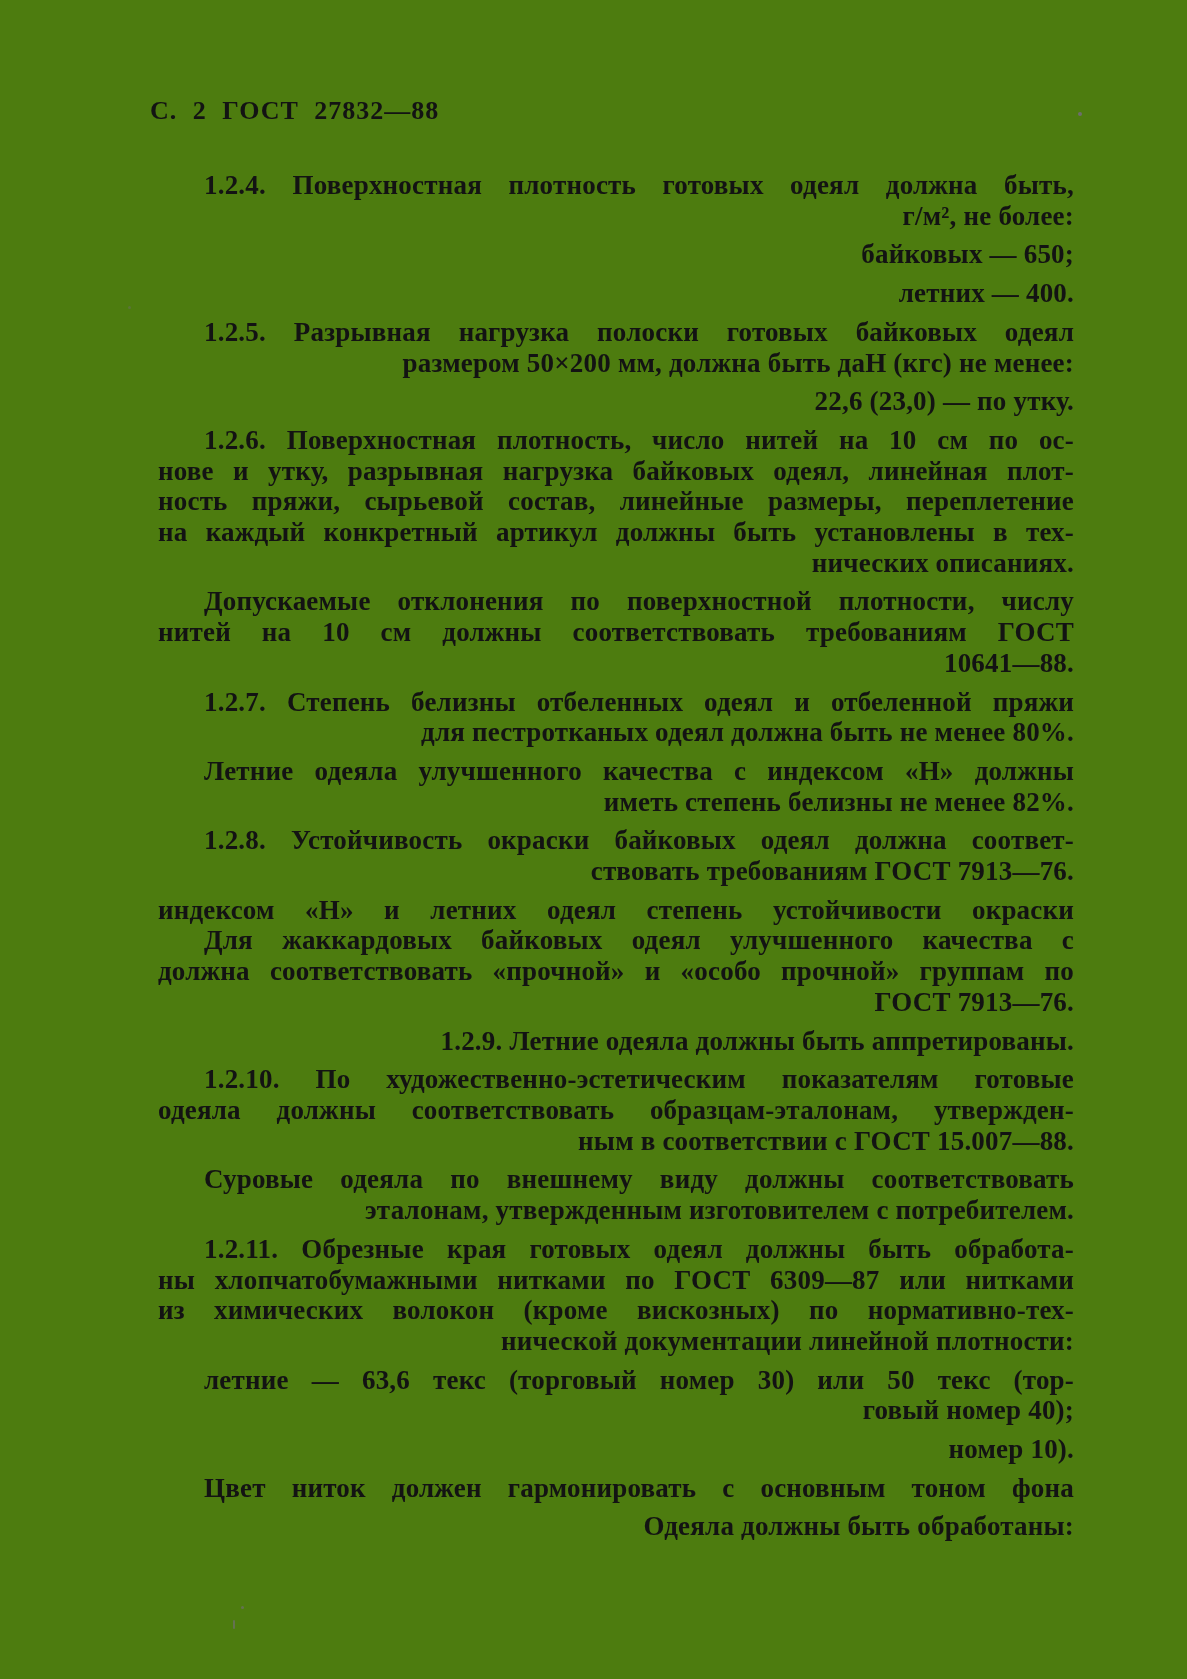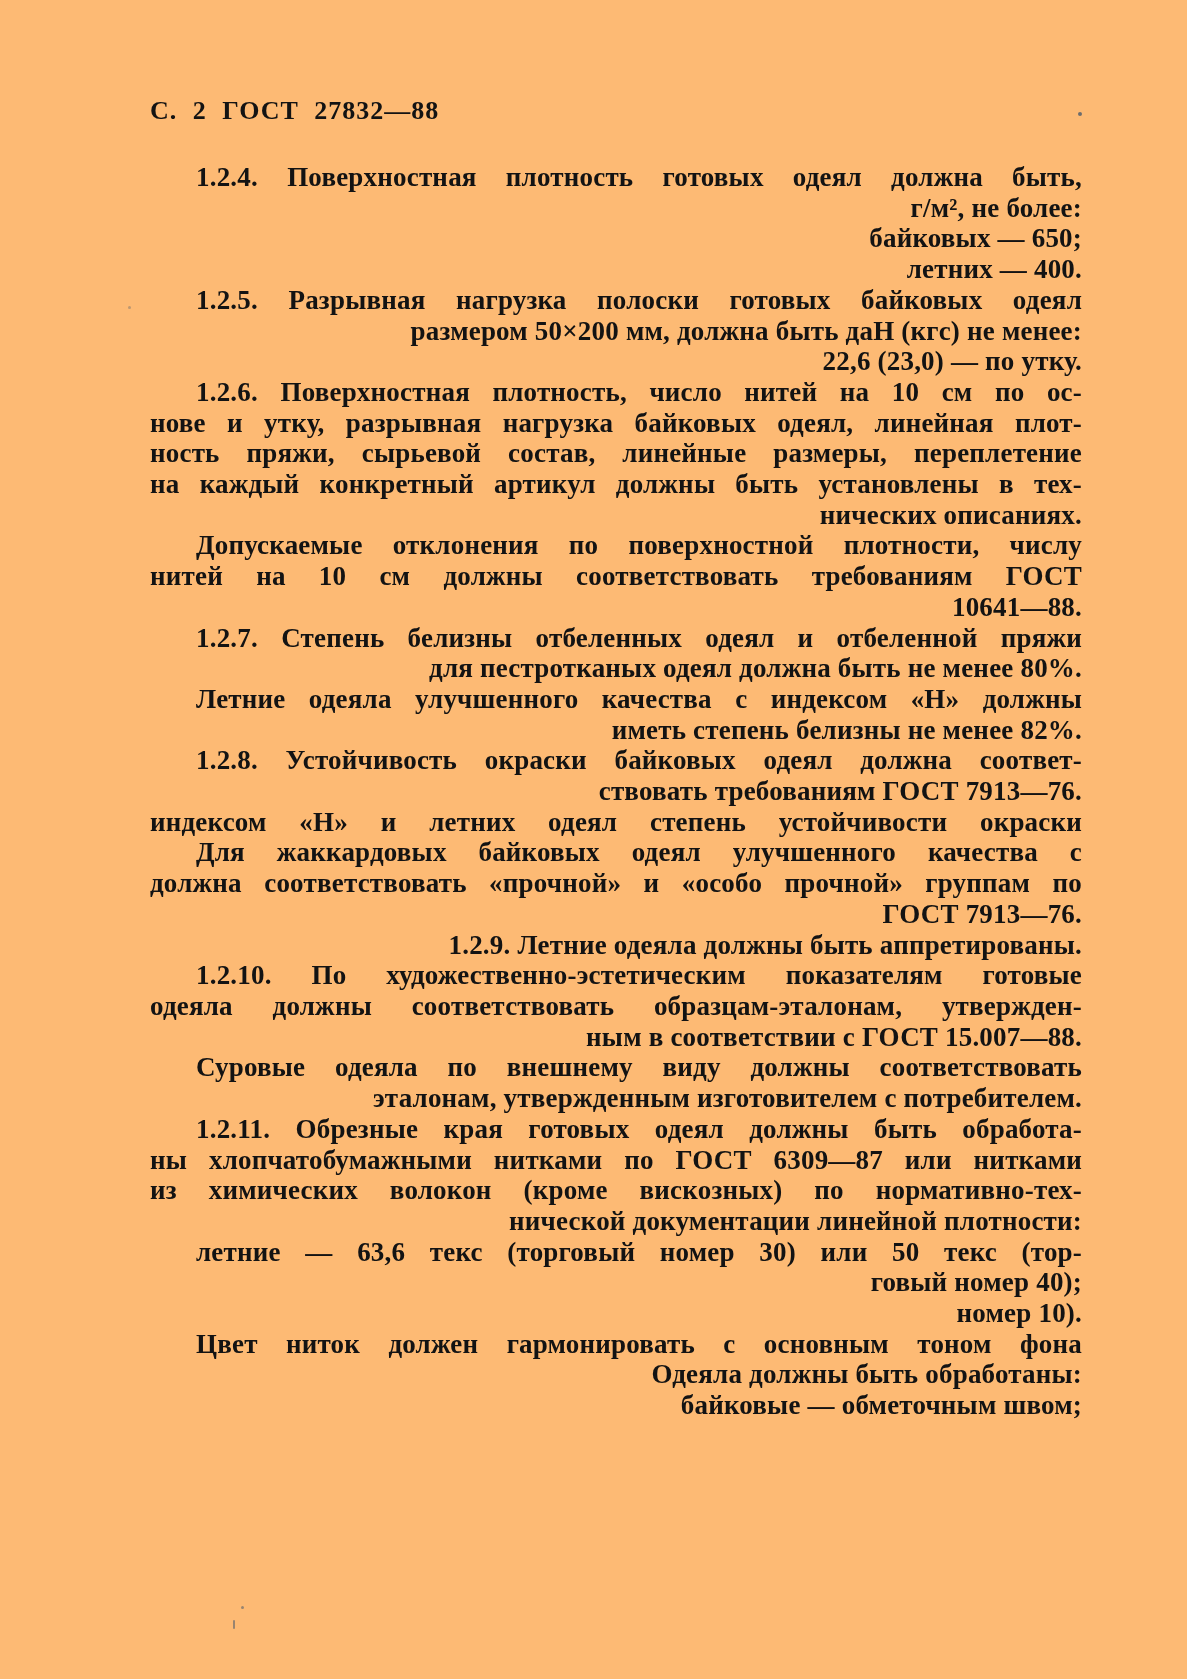--- a/index.html
+++ b/index.html
@@ -7,21 +7,21 @@
     width: 1187px;
     height: 1679px;
     position: relative;
     background: #ffffff;
     font-family: "Liberation Serif", "DejaVu Serif", serif;
     color: #131313;
   }
   .page {
     position: absolute;
     inset: 0;
-    background: #fdba74;
+    background: #4d7c0f;
     overflow: hidden;
   }
   .doc-header {
     position: absolute;
     left: 150px;
     top: 96px;
     font-size: 26px;
     font-weight: 700;
     letter-spacing: 1px;
     word-spacing: 8px;
@@ -30,21 +30,21 @@
   .doc-body {
     position: absolute;
     left: 150px;
     top: 162px;
     width: 932px;
     font-size: 27px;
     font-weight: 700;
     line-height: 30.7px;
     letter-spacing: 0.2px;
   }
-  .para { margin: 0; }
+  .para { margin: 8px; }
   .line { text-align: right; }
   .line.just {
     text-align: justify;
     text-align-last: justify;
   }
   .line.first { text-indent: 46px; }
   .speck {
     position: absolute;
     background: #6d6d6d;
     border-radius: 50%;
@@ -129,22 +129,19 @@
       </div>
       <div class="para">
         <div class="line">номер 10).</div>
       </div>
       <div class="para">
         <div class="line first just">Цвет ниток должен гармонировать с основным тоном фона</div>
       </div>
       <div class="para">
         <div class="line first">Одеяла должны быть обработаны:</div>
       </div>
-      <div class="para">
-        <div class="line first">байковые — обметочным швом;</div>
-      </div>
     </div>
 
   <div class="speck" style="left:1078px;top:112px;width:4px;height:4px;"></div>
   <div class="speck" style="left:128px;top:306px;width:3px;height:3px;opacity:.45;"></div>
   <div class="speck" style="left:241px;top:1606px;width:3px;height:3px;opacity:.7;"></div>
   <div class="speck tick" style="left:233px;top:1620px;width:2px;height:9px;opacity:.7;"></div>
 </div>
 
 </body></html>

